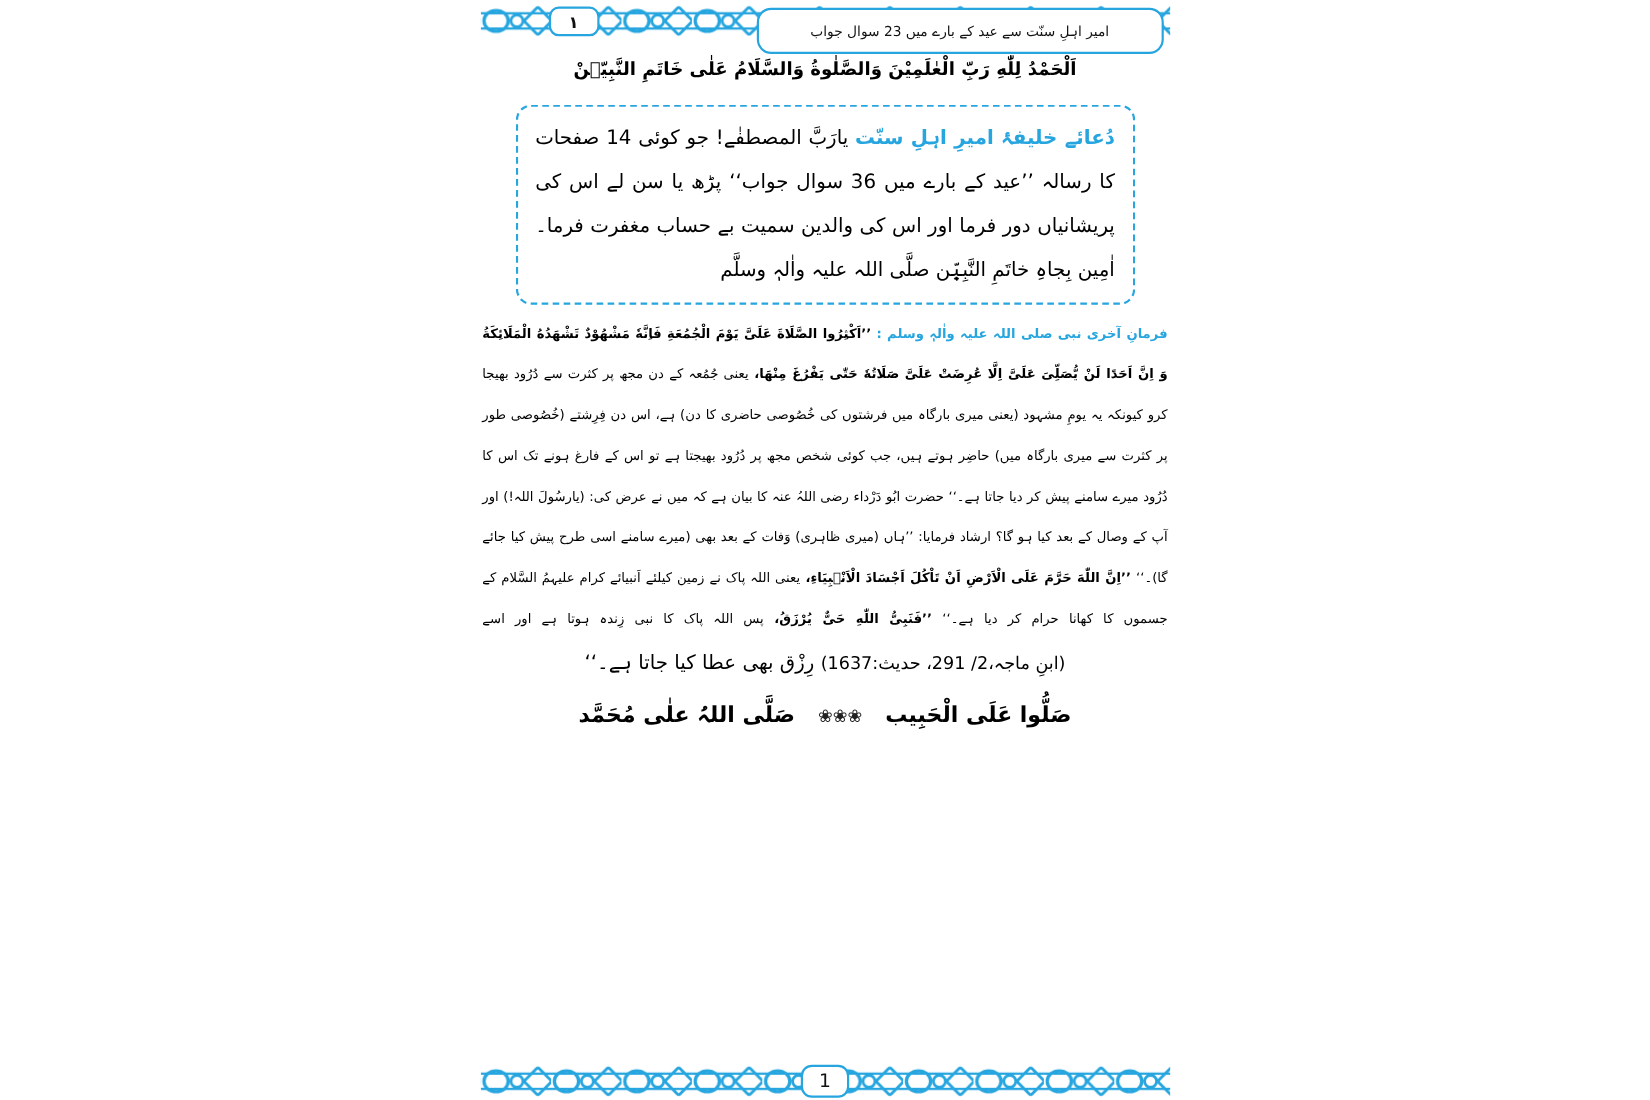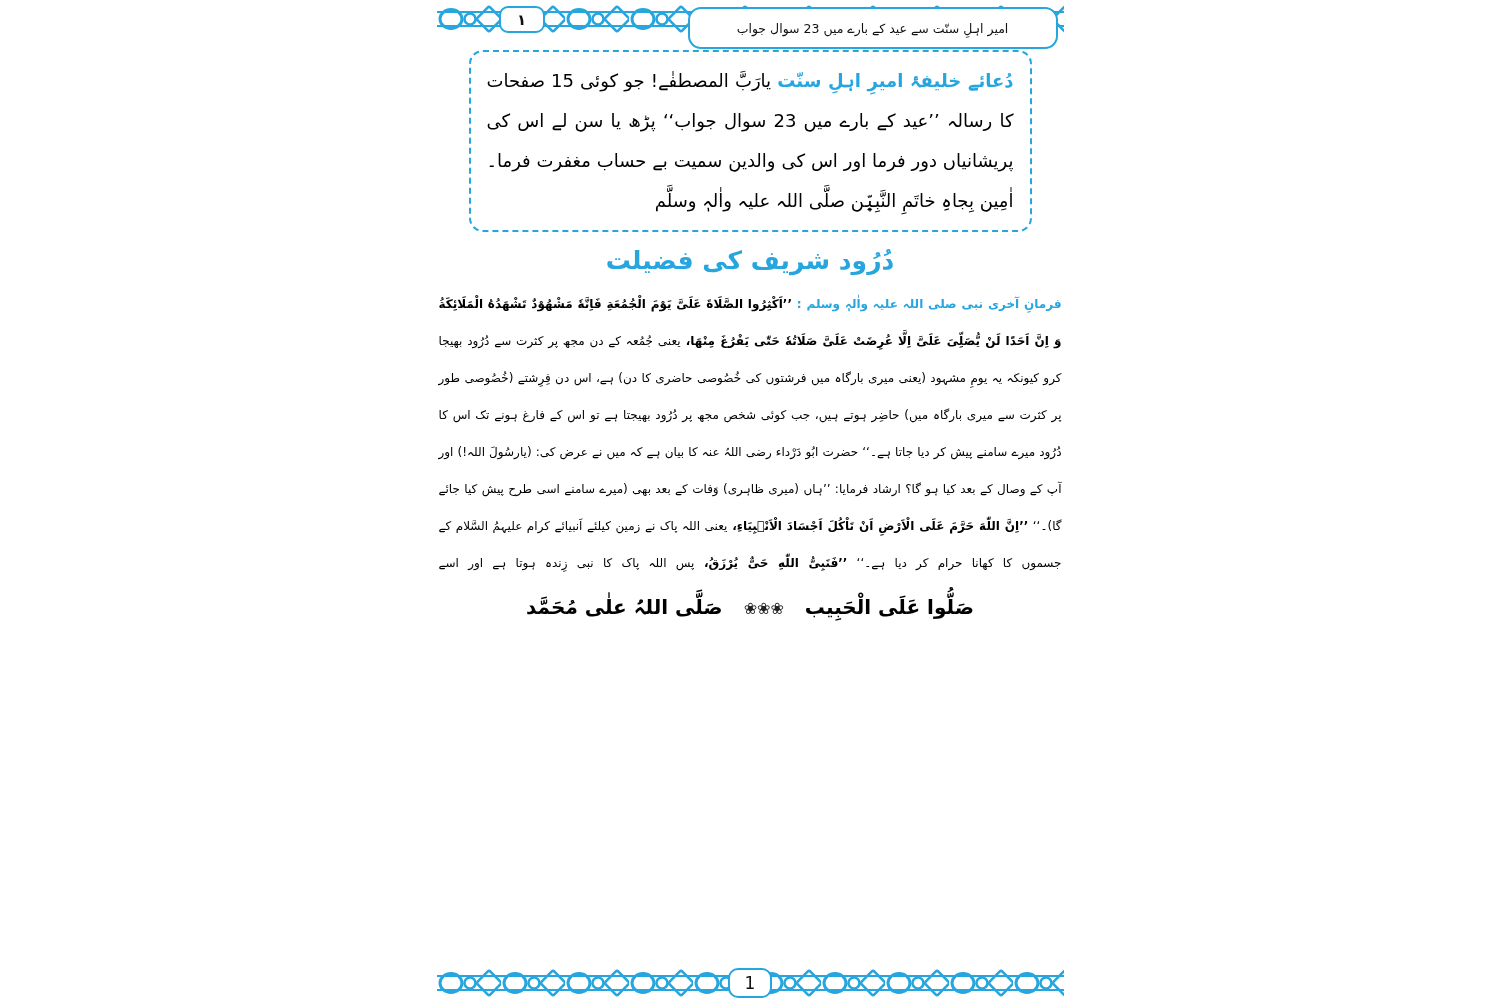--- a/index.html
+++ b/index.html
@@ -92,33 +92,37 @@
     </svg>
     <div class="badge pagenum-top">
       <span>١</span>
     </div>
     <div class="badge ribbon">
       <span>امیر اہلِ سنّت سے عید کے بارے میں 23 سوال جواب</span>
     </div>
   </div>
 
   <div class="basmala">
+    <div>اَلْحَمْدُ لِلّٰهِ رَبِّ الْعٰلَمِیْنَ وَالصَّلٰوةُ وَالسَّلَامُ عَلٰی خَاتَمِ النَّبِیّٖنْ</div>
   </div>
 
 
   <div class="dua-box">
-    <span class="dua-lead">دُعائے خلیفۂ امیرِ اہلِ سنّت</span><span> یارَبَّ المصطفٰے! جو کوئی 15 صفحات کا رسالہ ’’عید کے بارے میں 23 سوال جواب‘‘ پڑھ یا سن لے اس کی پریشانیاں دور فرما اور اس کی والدین سمیت بے حساب مغفرت فرما۔ اٰمِین بِجاہِ خاتَمِ النَّبِیّٖن صلَّی اللہ علیہ واٰلہٖ وسلَّم</span>
+    <span class="dua-lead">دُعائے خلیفۂ امیرِ اہلِ سنّت</span><span> یارَبَّ المصطفٰے! جو کوئی 14 صفحات کا رسالہ ’’عید کے بارے میں 36 سوال جواب‘‘ پڑھ یا سن لے اس کی پریشانیاں دور فرما اور اس کی والدین سمیت بے حساب مغفرت فرما۔ اٰمِین بِجاہِ خاتَمِ النَّبِیّٖن صلَّی اللہ علیہ واٰلہٖ وسلَّم</span>
   </div>
 
-  <div class="section-heading">دُرُود شریف کی فضیلت</div>
 
   <div class="body-para">
     <span class="blue-lead">فرمانِ آخری نبی صلی اللہ علیہ واٰلہٖ وسلم : </span><span class="arabic-quote">’’اَکْثِرُوا الصَّلَاةَ عَلَیَّ یَوْمَ الْجُمُعَةِ فَاِنَّهٗ مَشْهُوْدٌ تَشْهَدُهُ الْمَلَائِكَةُ وَ اِنَّ اَحَدًا لَنْ یُّصَلِّیَ عَلَیَّ اِلَّا عُرِضَتْ عَلَیَّ صَلَاتُهٗ حَتّٰی یَفْرُغَ مِنْهَا، </span><span>یعنی جُمُعہ کے دن مجھ پر کثرت سے دُرُود بھیجا کرو کیونکہ یہ یومِ مشہود (یعنی میری بارگاہ میں فرشتوں کی خُصُوصی حاضری کا دن) ہے، اس دن فِرِشتے (خُصُوصی طور پر کثرت سے میری بارگاہ میں) حاضِر ہوتے ہیں، جب کوئی شخص مجھ پر دُرُود بھیجتا ہے تو اس کے فارغ ہونے تک اس کا دُرُود میرے سامنے پیش کر دیا جاتا ہے۔‘‘ </span><span>حضرت ابُو دَرْداء رضی اللہُ عنہ کا بیان ہے کہ میں نے عرض کی: (یارسُولَ اللہ!) اور آپ کے وصال کے بعد کیا ہو گا؟ ارشاد فرمایا: ’’ہاں (میری ظاہری) وَفات کے بعد بھی (میرے سامنے اسی طرح پیش کیا جائے گا)۔‘‘ </span><span class="arabic-quote">’’اِنَّ اللّٰهَ حَرَّمَ عَلَی الْاَرْضِ اَنْ تَاْكُلَ اَجْسَادَ الْاَنْۢبِیَاءِ، </span><span>یعنی اللہ پاک نے زمین کیلئے اَنبیائے کرام علیہمُ السَّلام کے جسموں کا کھانا حرام کر دیا ہے۔‘‘ </span><span class="arabic-quote">’’فَنَبِیُّ اللّٰهِ حَیٌّ یُرْزَقُ، </span><span>پس اللہ پاک کا نبی زِندہ ہوتا ہے اور اسے</span>
   </div>
 
+  <div class="ref-line">
+    <span class="rtl-seg">رِزْق بھی عطا کیا جاتا ہے۔‘‘</span>
+    <span class="rtl-seg citation">(ابنِ ماجہ،2/ 291، حدیث:1637)</span>
+  </div>
 
   <div class="salawat">
     <span class="rtl-seg">صَلُّوا عَلَی الْحَبِیب</span>
     <span class="flowers">❀❀❀</span>
     <span class="rtl-seg">صَلَّی اللہُ علٰی مُحَمَّد</span>
   </div>
 
   <div class="border-band band-bottom">
     <svg xmlns="http://www.w3.org/2000/svg" aria-hidden="true">
       <defs>

